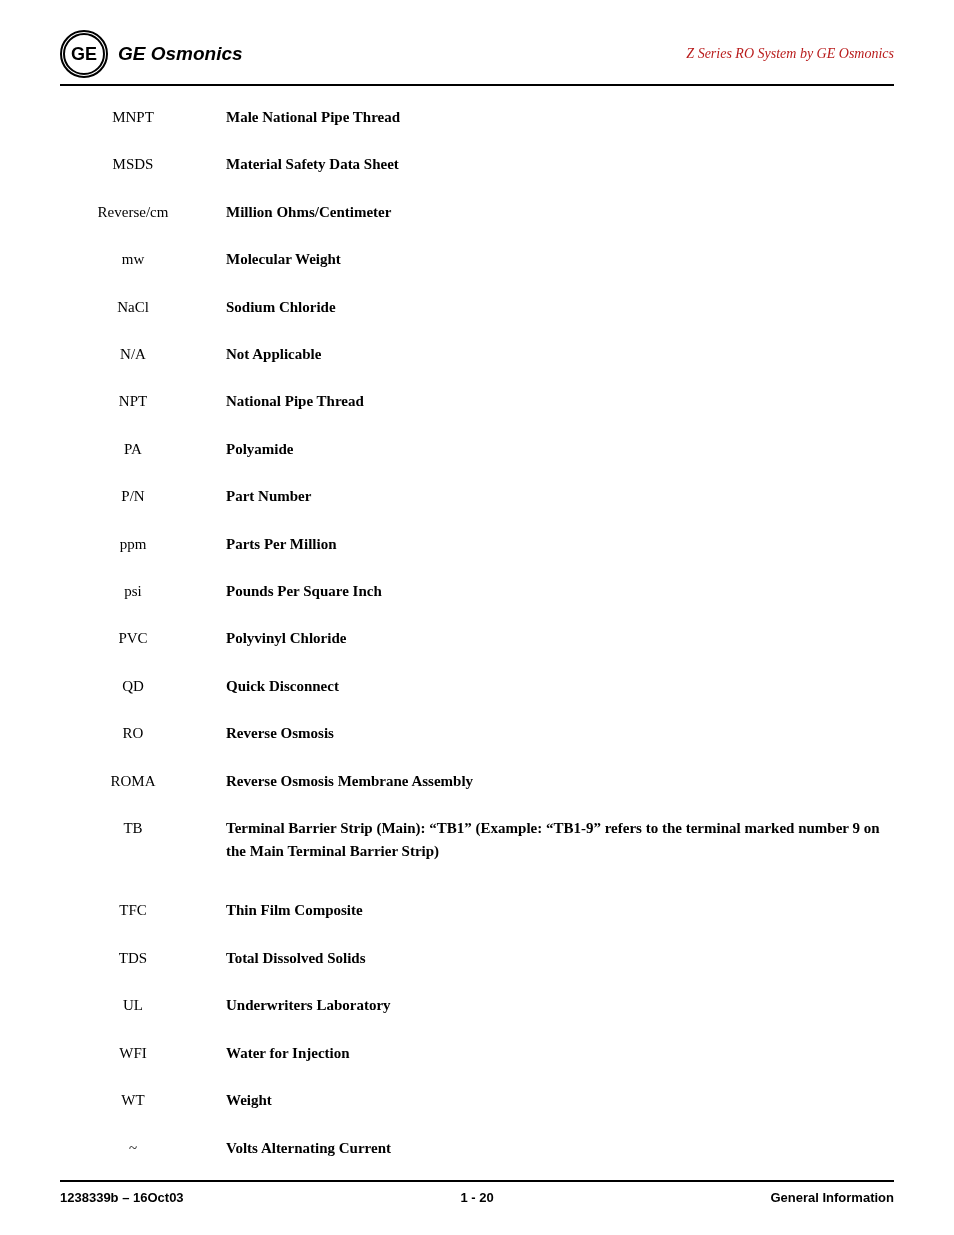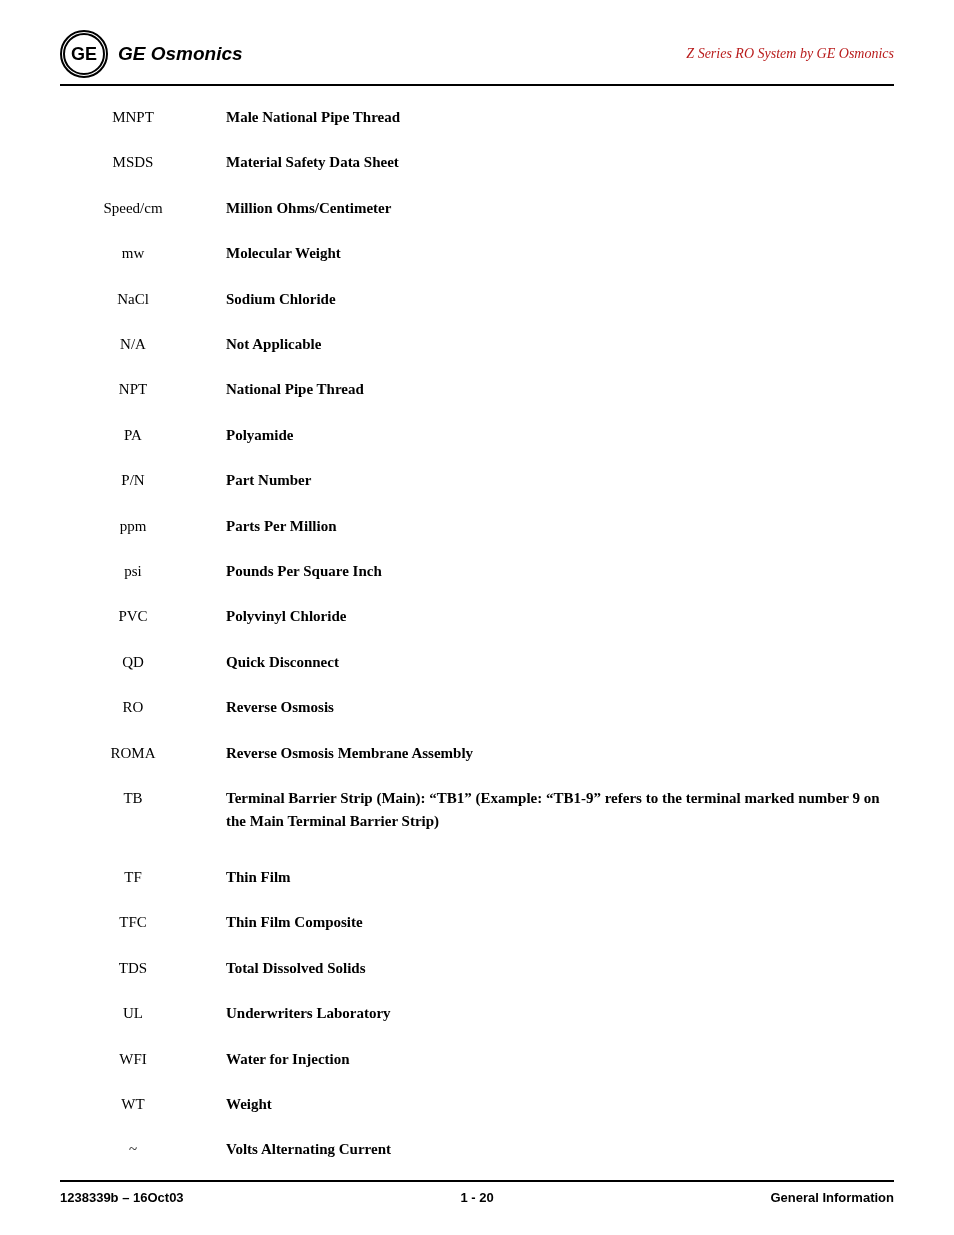--- a/index.html
+++ b/index.html
@@ -132,21 +132,21 @@
     <tbody id="glossary-body">
     <tr>
           <td>MNPT</td>
           <td>Male National Pipe Thread</td>
         </tr>
         <tr>
           <td>MSDS</td>
           <td>Material Safety Data Sheet</td>
         </tr>
         <tr>
-          <td>Speed/cm</td>
+          <td>Reverse/cm</td>
           <td>Million Ohms/Centimeter</td>
         </tr>
         <tr>
           <td>mw</td>
           <td>Molecular Weight</td>
         </tr>
         <tr>
           <td>NaCl</td>
           <td>Sodium Chloride</td>
         </tr>
@@ -186,24 +186,20 @@
           <td>RO</td>
           <td>Reverse Osmosis</td>
         </tr>
         <tr>
           <td>ROMA</td>
           <td>Reverse Osmosis Membrane Assembly</td>
         </tr>
         <tr>
           <td>TB</td>
           <td>Terminal Barrier Strip (Main): “TB1” (Example: “TB1-9” refers to the terminal marked number 9 on the Main Terminal Barrier Strip)</td>
-        </tr>
-        <tr>
-          <td>TF</td>
-          <td>Thin Film</td>
         </tr>
         <tr>
           <td>TFC</td>
           <td>Thin Film Composite</td>
         </tr>
         <tr>
           <td>TDS</td>
           <td>Total Dissolved Solids</td>
         </tr>
         <tr>

